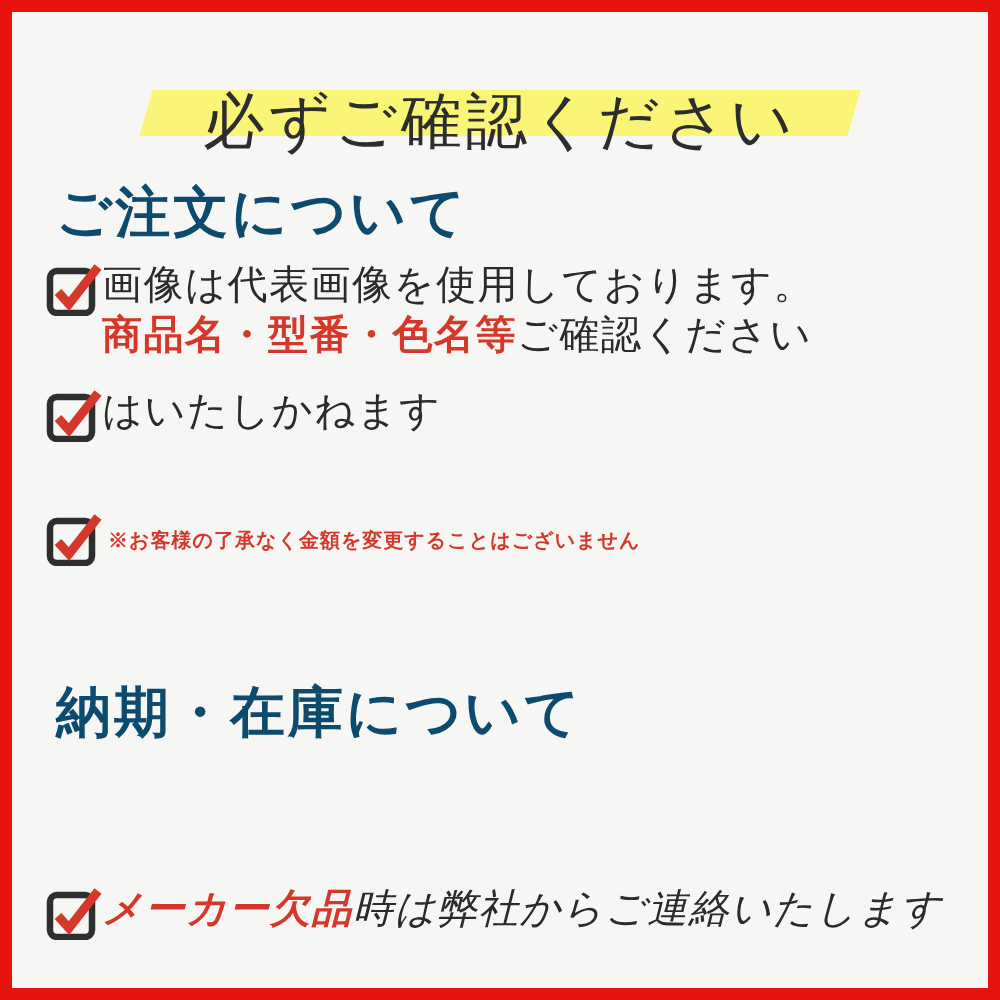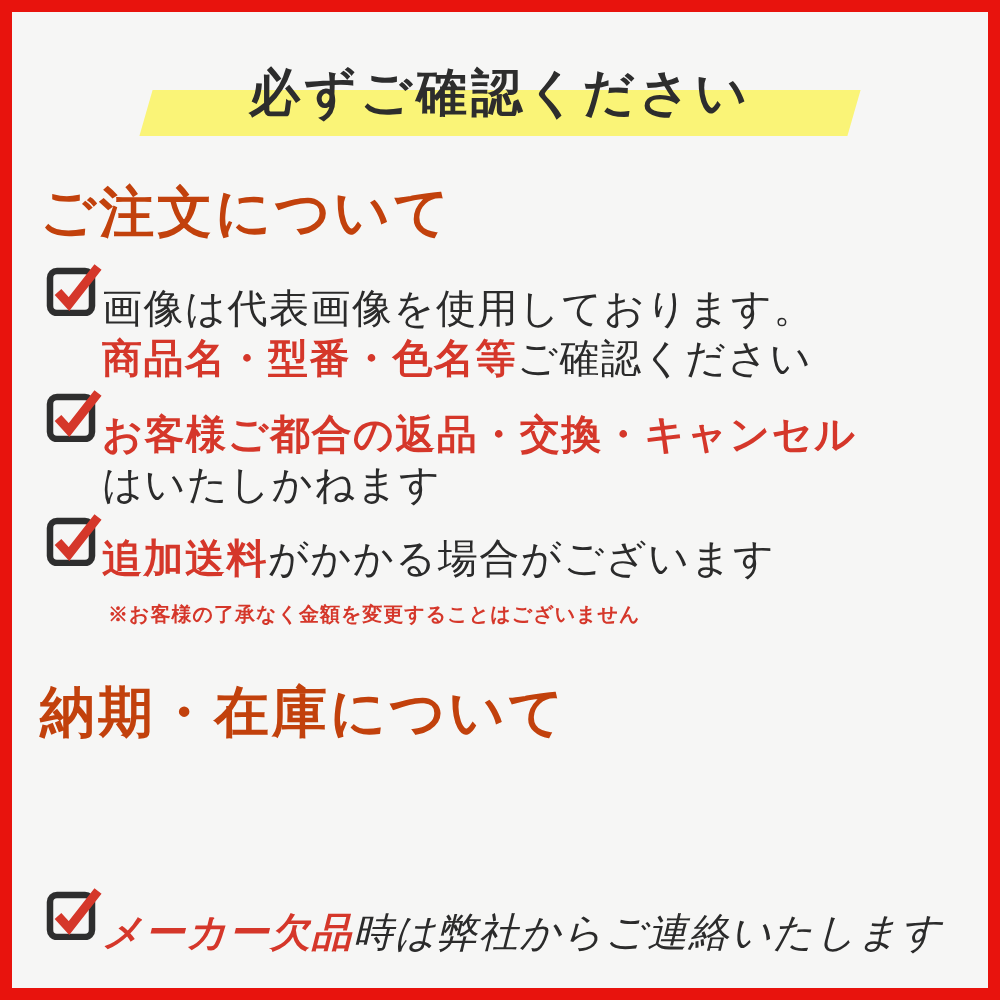--- a/index.html
+++ b/index.html
@@ -32,32 +32,33 @@
   .title-highlight{
     position:absolute;
     top:44px;left:50%;margin-left:-354px;
     width:708px;height:46px;
     background:var(--yellow);
     transform:skewX(-16deg);
     z-index:0;
   }
   .title{
     position:relative;z-index:1;
-    font-size:51px;line-height:94px;
+    font-size:61px;line-height:94px;
     letter-spacing:4px;
-    font-weight:700;
+    font-weight:400;
     color:#2d2d2d;
+    margin-top:29px;
   }
   
   .heading{
-    position:absolute;left:40px;
+    position:absolute;left:56px;
     font-size:55px;line-height:66px;
     letter-spacing:3px;
     font-weight:600;
-    color:#c2410c;
+    color:#0c4a6e;
   }
   .heading-order{top:180px;}
   .heading-stock{top:680px;}
   
   .item{
     position:absolute;left:46px;right:30px;
   }
   .item-1{top:260px;}
   .item-2{top:386px;}
   .item-3{top:510px;}
@@ -65,21 +66,20 @@
   .item-5{top:884px;font-style:italic;}
   .checkbox{
     position:absolute;left:0;top:0;
     width:56px;height:56px;
   }
   .item-text{
     margin-left:56px;
     font-size:40px;line-height:50px;
     letter-spacing:1.5px;
     color:var(--black);
-    margin-top:24px;
   }
   .seg-black{color:var(--black);font-weight:400;}
   .seg-red{color:var(--red);font-weight:700;}
   .note-line{
     margin-top:13px;
     margin-left:6px;
     font-size:20px;line-height:34px;
     letter-spacing:1px;
     color:var(--red);
     font-weight:600;
@@ -113,34 +113,32 @@
   </div>
 
   <div class="item item-2">
     <span class="checkbox">
       <svg width="56" height="56" viewBox="0 0 56 56">
         <rect x="4" y="11" width="42" height="42" rx="7" fill="none" stroke="#2e2e2e" stroke-width="6.5"></rect>
         <path d="M12 32 L23 44 L52 7" fill="none" stroke="#d5372a" stroke-width="9"></path>
       </svg>
     </span>
     <div class="item-text">
-      <div class="line"><span class="seg-red">お客様ご都合の返品・交換・キャンセル</span></div>
       <div class="line"><span class="seg-black">はいたしかねます</span></div>
     </div>
   </div>
 
   <div class="item item-3">
     <span class="checkbox">
       <svg width="56" height="56" viewBox="0 0 56 56">
         <rect x="4" y="11" width="42" height="42" rx="7" fill="none" stroke="#2e2e2e" stroke-width="6.5"></rect>
         <path d="M12 32 L23 44 L52 7" fill="none" stroke="#d5372a" stroke-width="9"></path>
       </svg>
     </span>
     <div class="item-text">
-      <div class="line"><span class="seg-red">追加送料</span><span class="seg-black">がかかる場合がございます</span></div>
       <div class="note-line">※お客様の了承なく金額を変更することはございません</div>
     </div>
   </div>
 
   <h2 class="heading heading-stock">納期・在庫について</h2>
 
 
   <div class="item item-5">
     <span class="checkbox">
       <svg width="56" height="56" viewBox="0 0 56 56">

